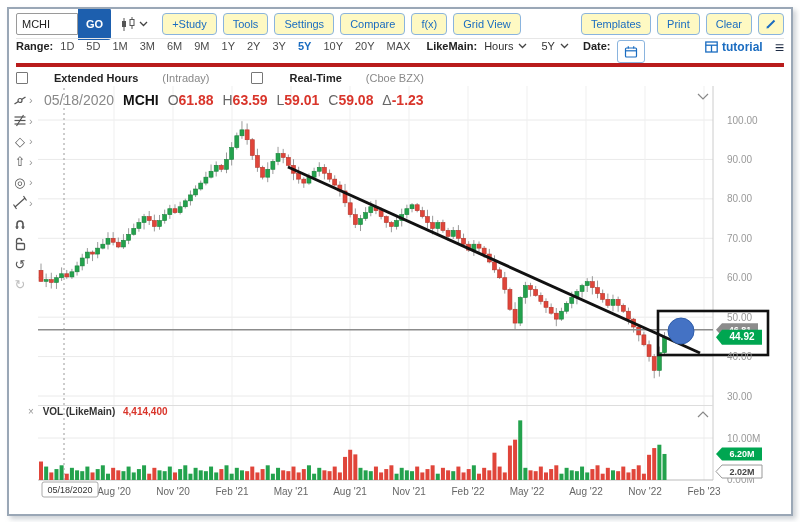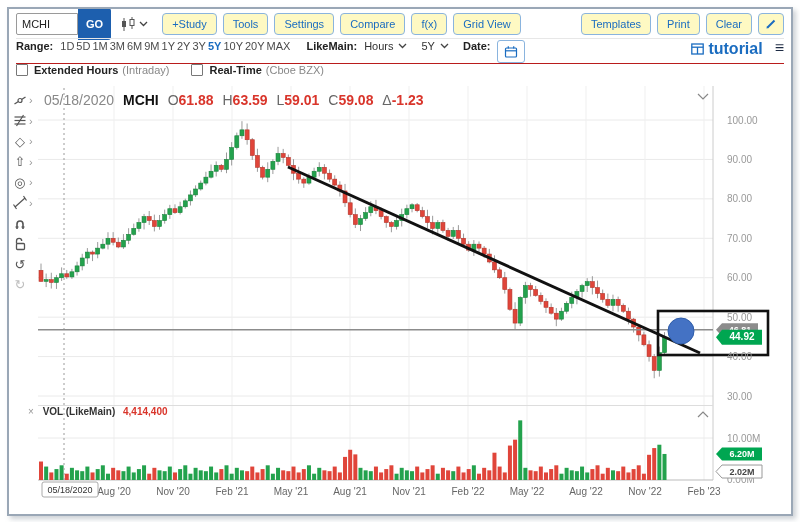--- a/index.html
+++ b/index.html
@@ -15,32 +15,32 @@
           border-radius:0 3px 3px 0;padding:0 8px;margin-right:8px;cursor:pointer;}
   .ctype{display:flex;align-items:center;margin-right:14px;cursor:pointer;color:#555;}
   .btn{height:22px;display:inline-flex;align-items:center;background:#fef9c3;border:1px solid #8ab4de;
        color:#1a6cc0;border-radius:4px;padding:0 9px;font-size:11px;margin-right:6px;cursor:pointer;
        font-family:"Liberation Sans",sans-serif;}
   .spacer{flex:1;}
   
   .row2{position:absolute;left:16px;top:38px;width:768px;height:23px;display:flex;align-items:flex-start;
         font-size:11px;z-index:10;border-top:1px solid #e7e7e7;padding-top:1px;}
   .blabel{font-weight:bold;color:#222;margin-right:7px;}
-  .ropt{color:#4a4a4a;margin-right:2px;cursor:pointer;}
+  .ropt{color:#4a4a4a;margin-right:12px;cursor:pointer;}
   .ropt.sel{color:#1a6cc0;font-weight:bold;}
   .dd{display:inline-flex;align-items:center;color:#333;margin-right:14px;cursor:pointer;}
   .dd svg{margin-left:5px;}
   .cal-btn{width:26px;height:21px;border:1px solid #8ab4de;border-radius:3px;background:#fff;
            display:inline-flex;align-items:center;justify-content:center;cursor:pointer;}
-  .tutorial{display:inline-flex;align-items:center;color:#1a6cc0;font-weight:bold;font-size:16px;cursor:pointer;}
+  .tutorial{display:inline-flex;align-items:center;color:#1a6cc0;font-weight:bold;font-size:12px;cursor:pointer;}
   .tutorial svg{margin-right:4px;}
   .hamb{font-size:16px;color:#1d2b44;font-weight:bold;margin-left:12px;cursor:pointer;line-height:1;}
   
-  .row3{position:absolute;left:16px;top:63px;width:768px;height:22px;display:flex;
-        font-size:11px;z-index:10;border-top:1px solid #b91c1c;}
+  .row3{position:absolute;left:16px;top:63px;width:768px;height:22px;display:flex;align-items:center;
+        font-size:11px;z-index:10;border-top:4px solid #b91c1c;gap:20px;}
   .cb{width:10px;height:10px;border:1px solid #777;border-radius:1px;display:inline-block;
       margin-right:6px;background:#fff;cursor:pointer;}
   .cb-label{font-weight:bold;color:#222;margin-right:4px;}
   .cb-sub{color:#888;margin-right:22px;}
   
   #chart-svg{position:absolute;left:9px;top:86px;z-index:2;pointer-events:none;}
   .strip{position:absolute;left:12px;top:90px;width:26px;z-index:3;}
   .tool{height:20.5px;display:flex;align-items:center;color:#555;cursor:pointer;}
   .tool .glyph{font-size:13px;line-height:1;width:16px;text-align:center;}
   .tool .chev{font-size:11px;color:#999;margin-left:1px;}

